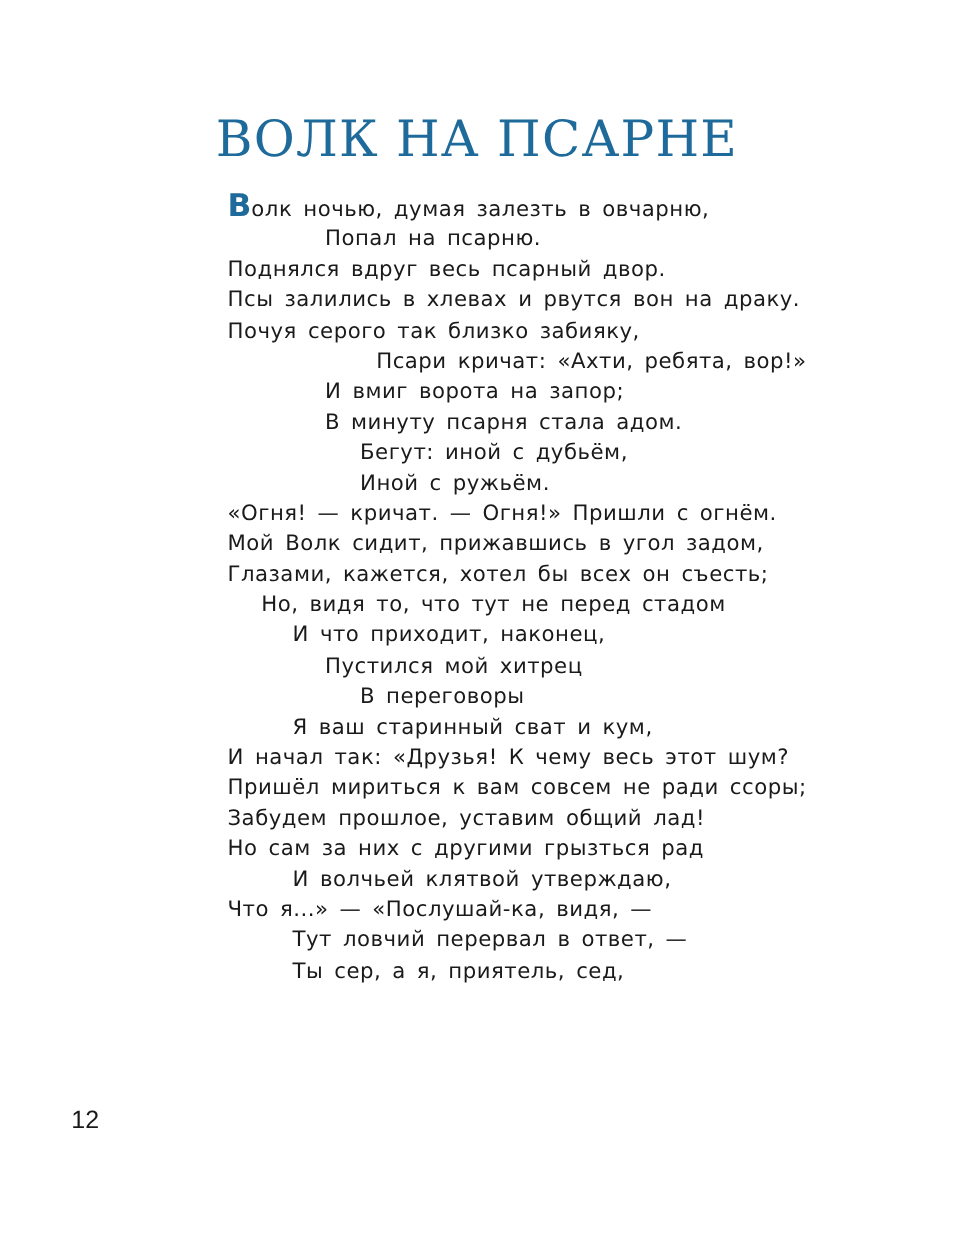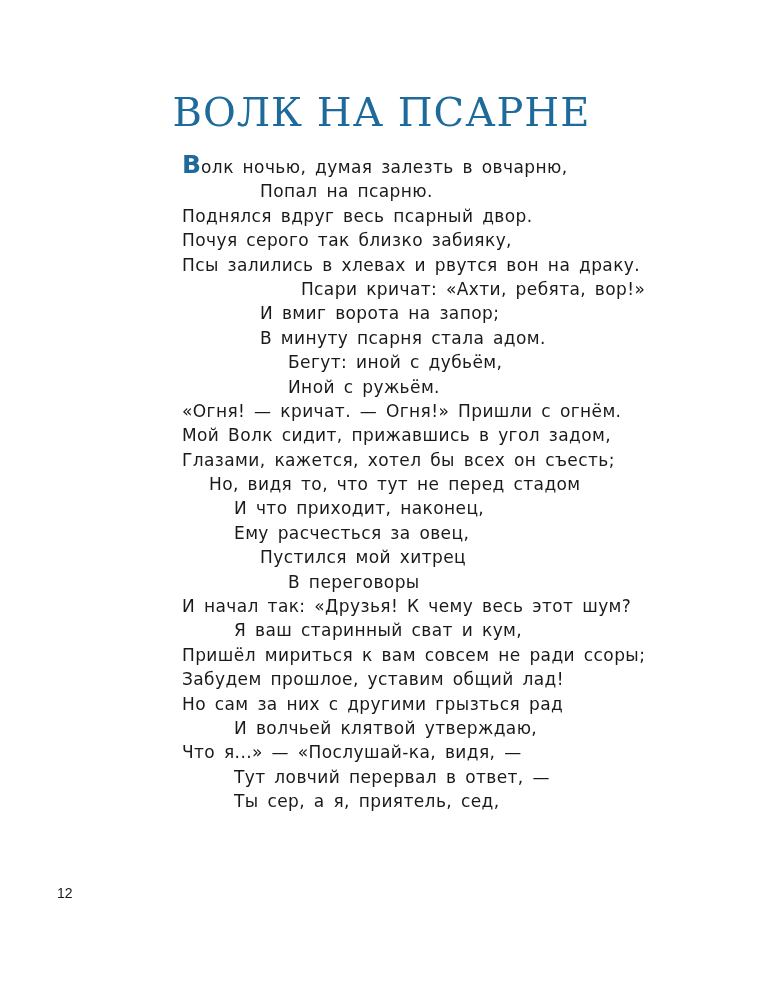--- a/index.html
+++ b/index.html
@@ -56,51 +56,50 @@
       font-weight: bold;
       font-size: 25px;
       line-height: 20px;
       letter-spacing: 0;
     }
     .page-number {
       position: absolute;
       left: 57px;
       top: 885px;
       font-family: "Liberation Sans", sans-serif;
-      font-size: 14px;
+      font-size: 20px;
       color: #1a1a1a;
     }
   </style>
 </head>
 <body>
 
 <div class="page">
   <h1 class="title">ВОЛК НА ПСАРНЕ</h1>
 
   <div class="poem" id="poem">
       <div class="line" style="padding-left: 0px;"><span class="dropcap">В</span><span>олк ночью, думая залезть в овчарню,</span></div>
       <div class="line" style="padding-left: 78px;"><span>Попал на псарню.</span></div>
       <div class="line" style="padding-left: 0px;"><span>Поднялся вдруг весь псарный двор.</span></div>
+      <div class="line" style="padding-left: 0px;"><span>Псы залились в хлевах и рвутся вон на драку.</span></div>
       <div class="line" style="padding-left: 0px;"><span>Почуя серого так близко забияку,</span></div>
-      <div class="line" style="padding-left: 0px;"><span>Псы залились в хлевах и рвутся вон на драку.</span></div>
       <div class="line" style="padding-left: 27px; text-align: right;"><span>Псари кричат: «Ахти, ребята, вор!»</span></div>
       <div class="line" style="padding-left: 78px;"><span>И вмиг ворота на запор;</span></div>
       <div class="line" style="padding-left: 78px;"><span>В минуту псарня стала адом.</span></div>
       <div class="line" style="padding-left: 106px;"><span>Бегут: иной с дубьём,</span></div>
       <div class="line" style="padding-left: 106px;"><span>Иной с ружьём.</span></div>
       <div class="line" style="padding-left: 0px;"><span>«Огня! — кричат. — Огня!» Пришли с огнём.</span></div>
       <div class="line" style="padding-left: 0px;"><span>Мой Волк сидит, прижавшись в угол задом,</span></div>
       <div class="line" style="padding-left: 0px;"><span>Глазами, кажется, хотел бы всех он съесть;</span></div>
       <div class="line" style="padding-left: 27px;"><span>Но, видя то, что тут не перед стадом</span></div>
       <div class="line" style="padding-left: 52px;"><span>И что приходит, наконец,</span></div>
-      <div class="line" style="padding-left: 52px;"><span>Ему расчесться за овец,</span></div>
       <div class="line" style="padding-left: 78px;"><span>Пустился мой хитрец</span></div>
       <div class="line" style="padding-left: 106px;"><span>В переговоры</span></div>
+      <div class="line" style="padding-left: 52px;"><span>Я ваш старинный сват и кум,</span></div>
       <div class="line" style="padding-left: 0px;"><span>И начал так: «Друзья! К чему весь этот шум?</span></div>
-      <div class="line" style="padding-left: 52px;"><span>Я ваш старинный сват и кум,</span></div>
       <div class="line" style="padding-left: 0px;"><span>Пришёл мириться к вам совсем не ради ссоры;</span></div>
       <div class="line" style="padding-left: 0px;"><span>Забудем прошлое, уставим общий лад!</span></div>
       <div class="line" style="padding-left: 0px;"><span>Но сам за них с другими грызться рад</span></div>
       <div class="line" style="padding-left: 52px;"><span>И волчьей клятвой утверждаю,</span></div>
       <div class="line" style="padding-left: 0px;"><span>Что я...» — «Послушай-ка, видя, —</span></div>
       <div class="line" style="padding-left: 52px;"><span>Тут ловчий перервал в ответ, —</span></div>
       <div class="line" style="padding-left: 52px;"><span>Ты сер, а я, приятель, сед,</span></div>
     </div>
 
   <div class="page-number">12</div>

